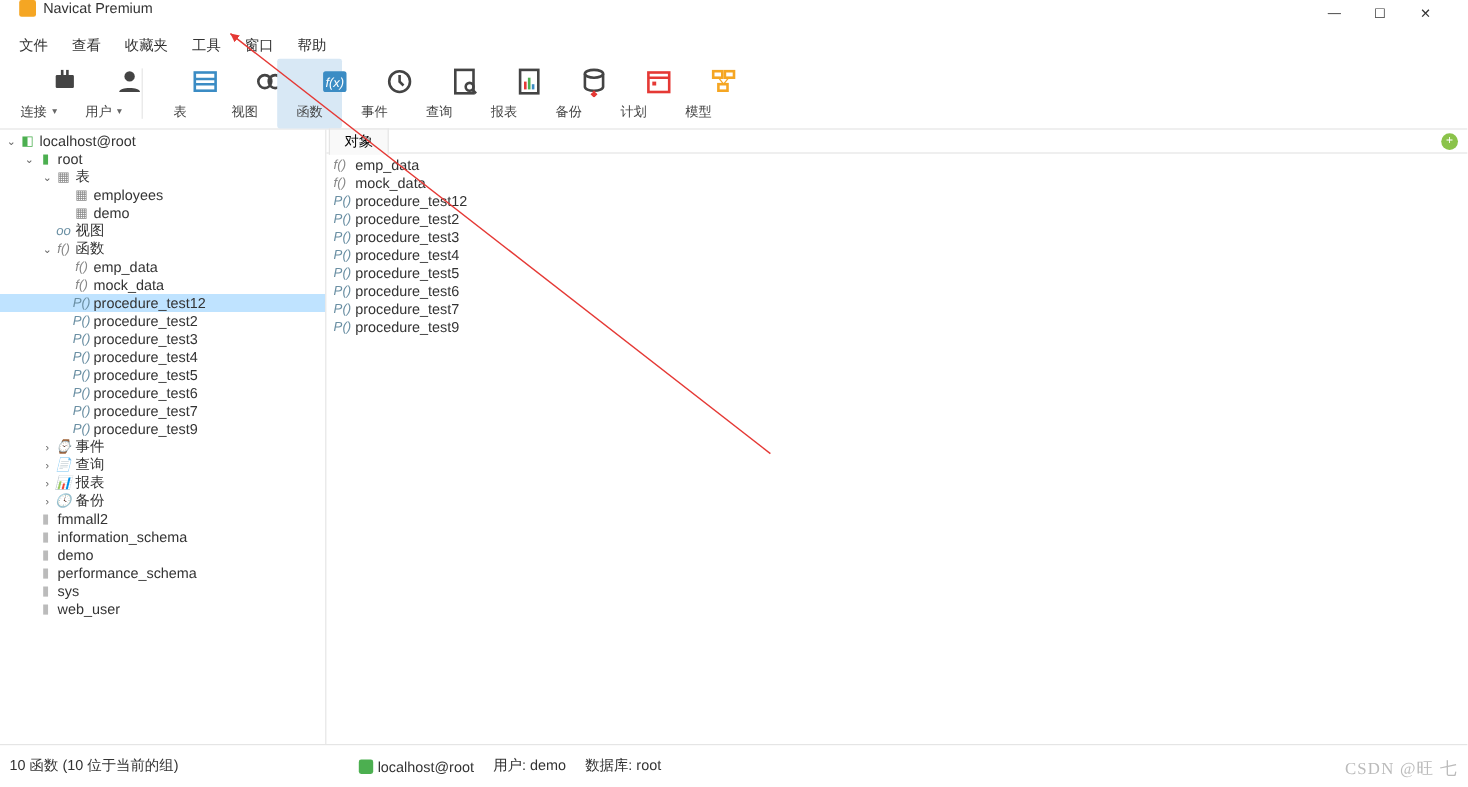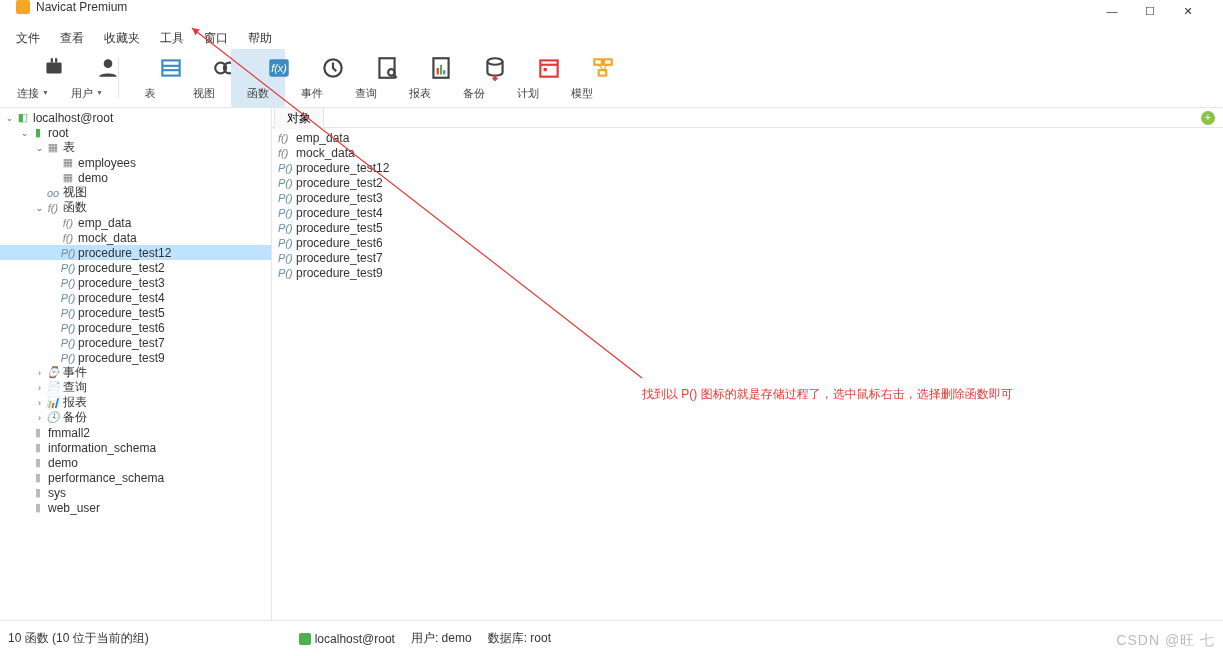--- a/index.html
+++ b/index.html
@@ -40,21 +40,21 @@
 .actionbar .run { color: #2962ff; margin-right: 3px; }
 .actionbar .search { margin-left: auto; color: #4aa3df; }
 .objectlist { flex: 1; padding: 2px 6px; font-size: 12px; color: #333; position: relative; }
 .oitem { display: flex; align-items: center; height: 15px; }
 .oicon { width: 18px; display: inline-flex; color: #6a8fa3; font-style: italic; font-size: 11px; }
 .oicon.fn { color: #888; }
 .annotation { position: absolute; color: #e53935; font-size: 12px; left: 370px; top: 258px; }
 .arrow { position: absolute; pointer-events: none; }
 .statusbar { height: 36px; border-top: 1px solid #e5e5e5; display: flex; align-items: center; padding: 12px 8px; font-size: 12px; color: #333; }
 .statusbar .sic { width: 12px; height: 12px; background: #4caf50; border-radius: 2px; margin-right: 4px; margin-left: 150px; }
-.watermark { position: absolute; right: 8px; bottom: 6px; color: #bbb; font-size: 14px; letter-spacing: 1px; }
+.watermark { position: absolute; right: 8px; bottom: 6px; color: #bbb; font-size: 14px; letter-spacing: 1px; font-family: Liberation Serif, serif; }
 </style>
 </head>
 <body>
 
 <div class="titlebar">
   <span class="logo"></span>
   <span>Navicat Premium</span>
   <span class="spacer"></span>
   <span class="winbtn">—</span>
   <span class="winbtn">☐</span>
@@ -368,21 +368,20 @@
           <span>procedure_test9</span>
         </div>
         <svg class="arrow" style="left:-100px;top:-120px" width="520" height="400">
         <defs>
             <marker id="ah" markerWidth="8" markerHeight="8" refX="6" refY="3" orient="auto">
               <path d="M0,0 L6,3 L0,6 Z" fill="#e53935"></path>
             </marker>
           </defs>
         <line x1="470" y1="370" x2="20" y2="20" stroke="#e53935" stroke-width="1.2" marker-end="url(#ah)"></line>
       </svg>
-      <div class="annotation">找到以 P() 图标的就是存储过程了，选中鼠标右击，选择删除函数即可</div>
     </div>
   </div>
 </div>
 
 <div class="statusbar">
   <span>10 函数 (10 位于当前的组)</span>
   <span class="sic"></span>
   <span>localhost@root</span>
   <span style="margin:0 8px"></span>
   <span>用户: demo</span>

